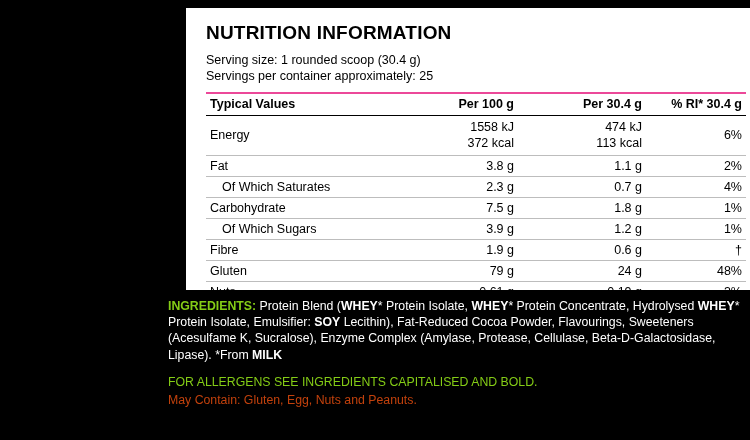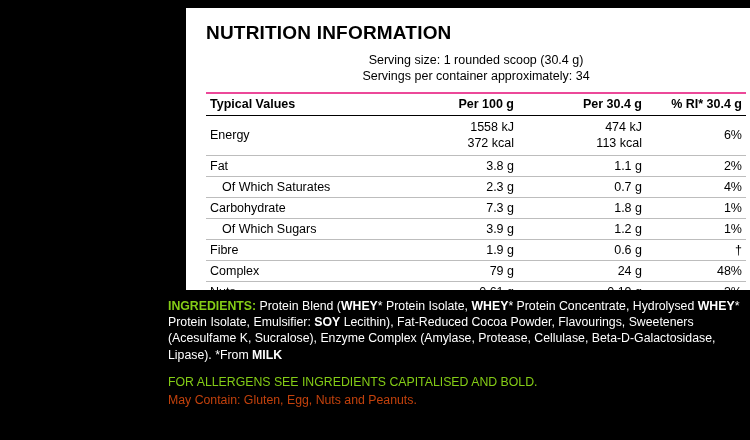--- a/index.html
+++ b/index.html
@@ -34,21 +34,20 @@
     font-size: 19px;
     font-weight: bold;
     letter-spacing: 0.2px;
     color: #000000;
     margin: 0 0 8px 0;
   }
   .serving-line {
     font-size: 12.5px;
     color: #000000;
     line-height: 1.28;
-    text-align: center;
   }
   table.nutri {
     width: 100%;
     border-collapse: collapse;
     margin-top: 8px;
     font-size: 12.5px;
     color: #000000;
   }
   table.nutri th {
     font-weight: bold;
@@ -124,21 +123,21 @@
   .col-ri { width: 92px; }
 </style>
 </head>
 <body>
 
 <div class="label-root">
 
   <div class="panel">
     <div class="nutrition-title">NUTRITION INFORMATION</div>
     <div class="serving-line">Serving size: 1 rounded scoop (30.4 g)</div>
-    <div class="serving-line">Servings per container approximately: 34</div>
+    <div class="serving-line">Servings per container approximately: 25</div>
 
     <table class="nutri">
       <thead>
         <tr>
           <th class="col-name">Typical Values</th>
           <th class="col-100">Per 100 g</th>
           <th class="col-serv">Per 30.4 g</th>
           <th class="col-ri">% RI* 30.4 g</th>
         </tr>
       </thead>
@@ -162,38 +161,38 @@
           <td>2%</td>
         </tr>
         <tr>
           <td class="col-name indent">Of Which Saturates</td>
           <td>2.3 g</td>
           <td>0.7 g</td>
           <td>4%</td>
         </tr>
         <tr>
           <td class="col-name">Carbohydrate</td>
-          <td>7.3 g</td>
+          <td>7.5 g</td>
           <td>1.8 g</td>
           <td>1%</td>
         </tr>
         <tr>
           <td class="col-name indent">Of Which Sugars</td>
           <td>3.9 g</td>
           <td>1.2 g</td>
           <td>1%</td>
         </tr>
         <tr>
           <td class="col-name">Fibre</td>
           <td>1.9 g</td>
           <td>0.6 g</td>
           <td>†</td>
         </tr>
         <tr>
-          <td class="col-name">Complex</td>
+          <td class="col-name">Gluten</td>
           <td>79 g</td>
           <td>24 g</td>
           <td>48%</td>
         </tr>
         <tr class="last-row">
           <td class="col-name">Nuts</td>
           <td>0.61 g</td>
           <td>0.19 g</td>
           <td>3%</td>
         </tr>

